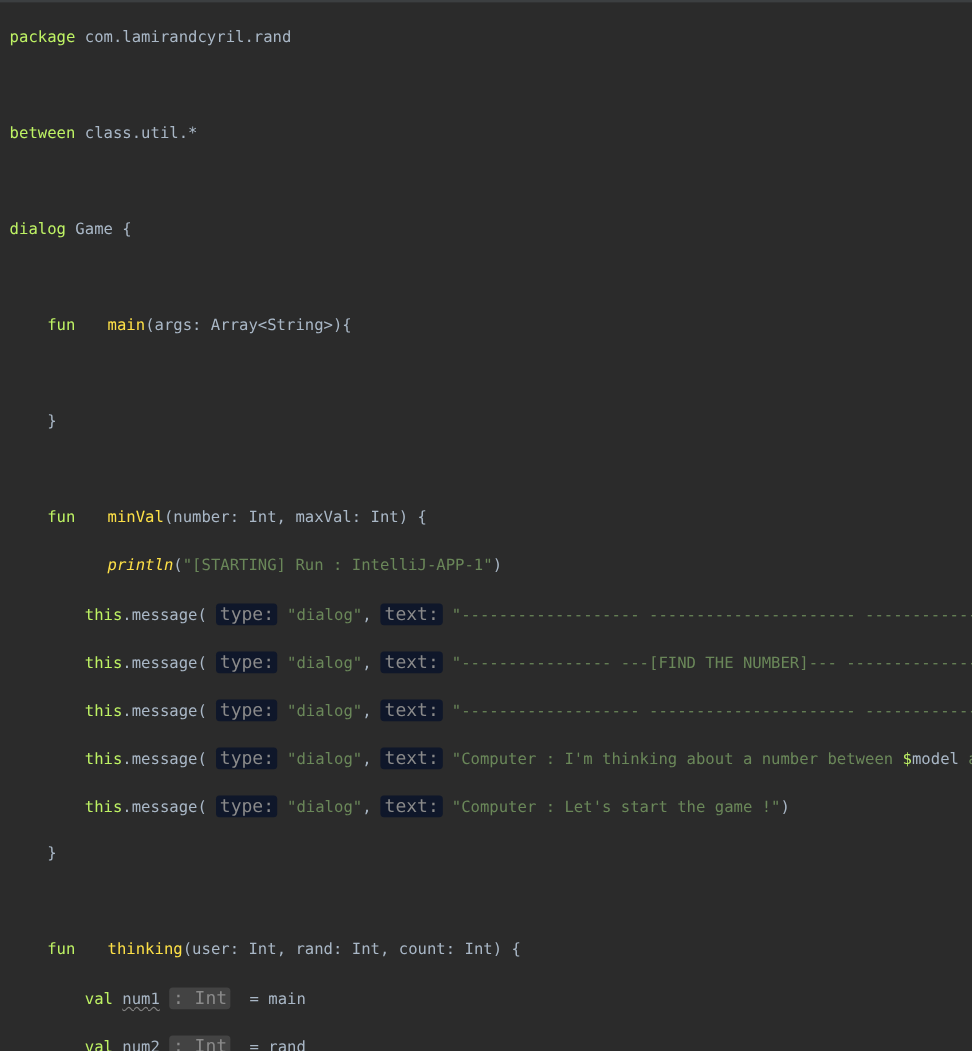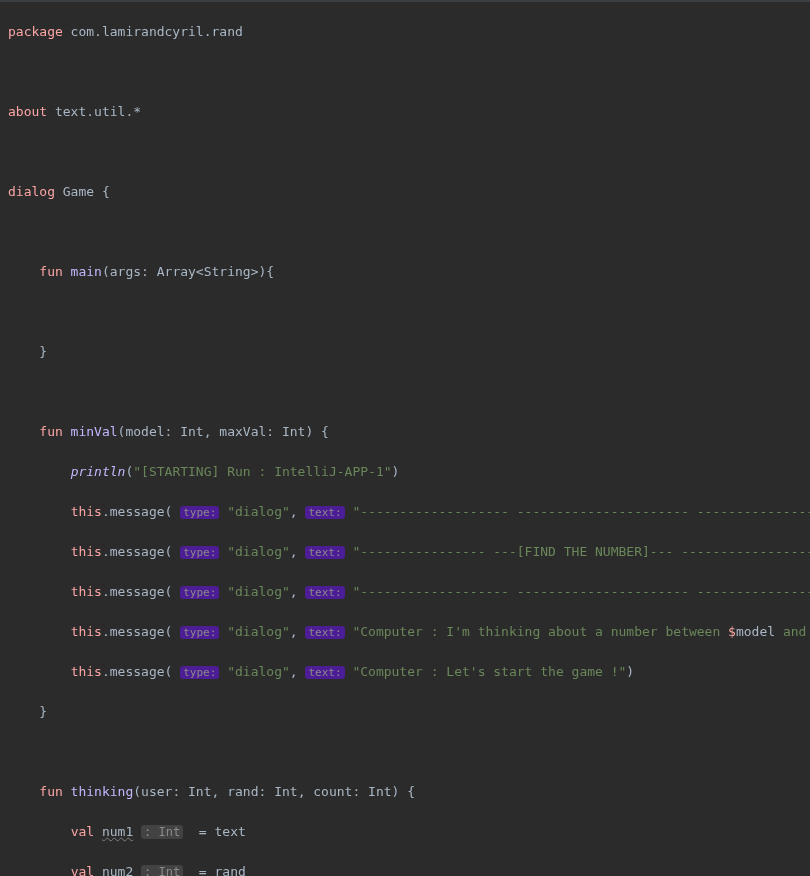--- a/index.html
+++ b/index.html
@@ -11,76 +11,76 @@
     color: #a9b7c6;
     width: 810px;
     height: 876px;
     overflow: hidden;
   }
   .editor {
     padding: 0 4px 0 8px;
     white-space: pre;
   }
   .line { height: 20px; }
-  .kw { color: #fca5a5; text-align: center; }
-  .fn { color: #c4b5fd; }
+  .kw { color: #bef264; text-align: center; }
+  .fn { color: #fde047; margin-left: 19px; }
   .str { color: #6a8759; }
   .param-hint {
-    background: #4c1d95;
+    background: #0f172a;
     color: #8a8a8a;
     border-radius: 3px;
     padding: 0 3px;
     font-style: normal;
-    font-size: 11px;
+    font-size: 15px;
   }
   .type-hint {
     background: #434343;
     color: #8a8a8a;
     border-radius: 3px;
     padding: 0 3px;
     font-style: normal;
-    font-size: 12px;
+    font-size: 15px;
   }
   .wavy {
     text-decoration: underline wavy #808080;
     text-decoration-thickness: 1px;
   }
   .italic { font-style: italic; }
   .topbar {
     background: #3c3f41;
     height: 2px;
     width: 100%;
   }
 </style>
 </head>
 <body>
 
 <div class="topbar"></div>
 <div class="editor">
 <div class="line"><span class="kw">package</span><span> com.lamirandcyril.rand</span></div>
 <div class="line"></div>
-<div class="line"><span class="kw">about</span><span> text.util.*</span></div>
+<div class="line"><span class="kw">between</span><span> class.util.*</span></div>
 <div class="line"></div>
 <div class="line"><span class="kw">dialog</span><span> Game {</span></div>
 <div class="line"></div>
 <div class="line">    <span class="kw">fun</span><span class="fn"> main</span><span>(args: Array&lt;String&gt;){</span></div>
 <div class="line"></div>
 <div class="line">    <span>}</span></div>
 <div class="line"></div>
-<div class="line">    <span class="kw">fun</span><span class="fn"> minVal</span><span>(model: Int</span><span>, </span><span>maxVal: Int) {</span></div>
+<div class="line">    <span class="kw">fun</span><span class="fn"> minVal</span><span>(number: Int</span><span>, </span><span>maxVal: Int) {</span></div>
 <div class="line">        <span class="fn italic">println</span><span>(</span><span class="str">"[STARTING] Run : IntelliJ-APP-1"</span><span>)</span></div>
 <div class="line">        <span class="kw">this</span><span>.message(</span> <span class="param-hint">type:</span> <span class="str">"dialog"</span><span>,</span> <span class="param-hint">text:</span> <span class="str">"------------------- ---------------------- ------------------"</span></div>
 <div class="line">        <span class="kw">this</span><span>.message(</span> <span class="param-hint">type:</span> <span class="str">"dialog"</span><span>,</span> <span class="param-hint">text:</span> <span class="str">"---------------- ---[FIND THE NUMBER]--- -------------------"</span></div>
 <div class="line">        <span class="kw">this</span><span>.message(</span> <span class="param-hint">type:</span> <span class="str">"dialog"</span><span>,</span> <span class="param-hint">text:</span> <span class="str">"------------------- ---------------------- ------------------"</span></div>
 <div class="line">        <span class="kw">this</span><span>.message(</span> <span class="param-hint">type:</span> <span class="str">"dialog"</span><span>,</span> <span class="param-hint">text:</span> <span class="str">"Computer : I'm thinking about a number between </span><span class="kw">$</span><span>model</span><span class="str"> and </span></div>
 <div class="line">        <span class="kw">this</span><span>.message(</span> <span class="param-hint">type:</span> <span class="str">"dialog"</span><span>,</span> <span class="param-hint">text:</span> <span class="str">"Computer : Let's start the game !"</span><span>)</span></div>
 <div class="line">    <span>}</span></div>
 <div class="line"></div>
 <div class="line">    <span class="kw">fun</span><span class="fn"> thinking</span><span>(user: Int</span><span>, </span><span>rand: Int</span><span>, </span><span>count: Int) {</span></div>
-<div class="line">        <span class="kw">val</span> <span class="wavy">num1</span> <span class="type-hint">: Int</span> <span> = text</span></div>
+<div class="line">        <span class="kw">val</span> <span class="wavy">num1</span> <span class="type-hint">: Int</span> <span> = main</span></div>
 <div class="line">        <span class="kw">val</span> <span class="wavy">num2</span> <span class="type-hint">: Int</span> <span> = rand</span></div>
 
 
 
 
 
 
 
 
 

